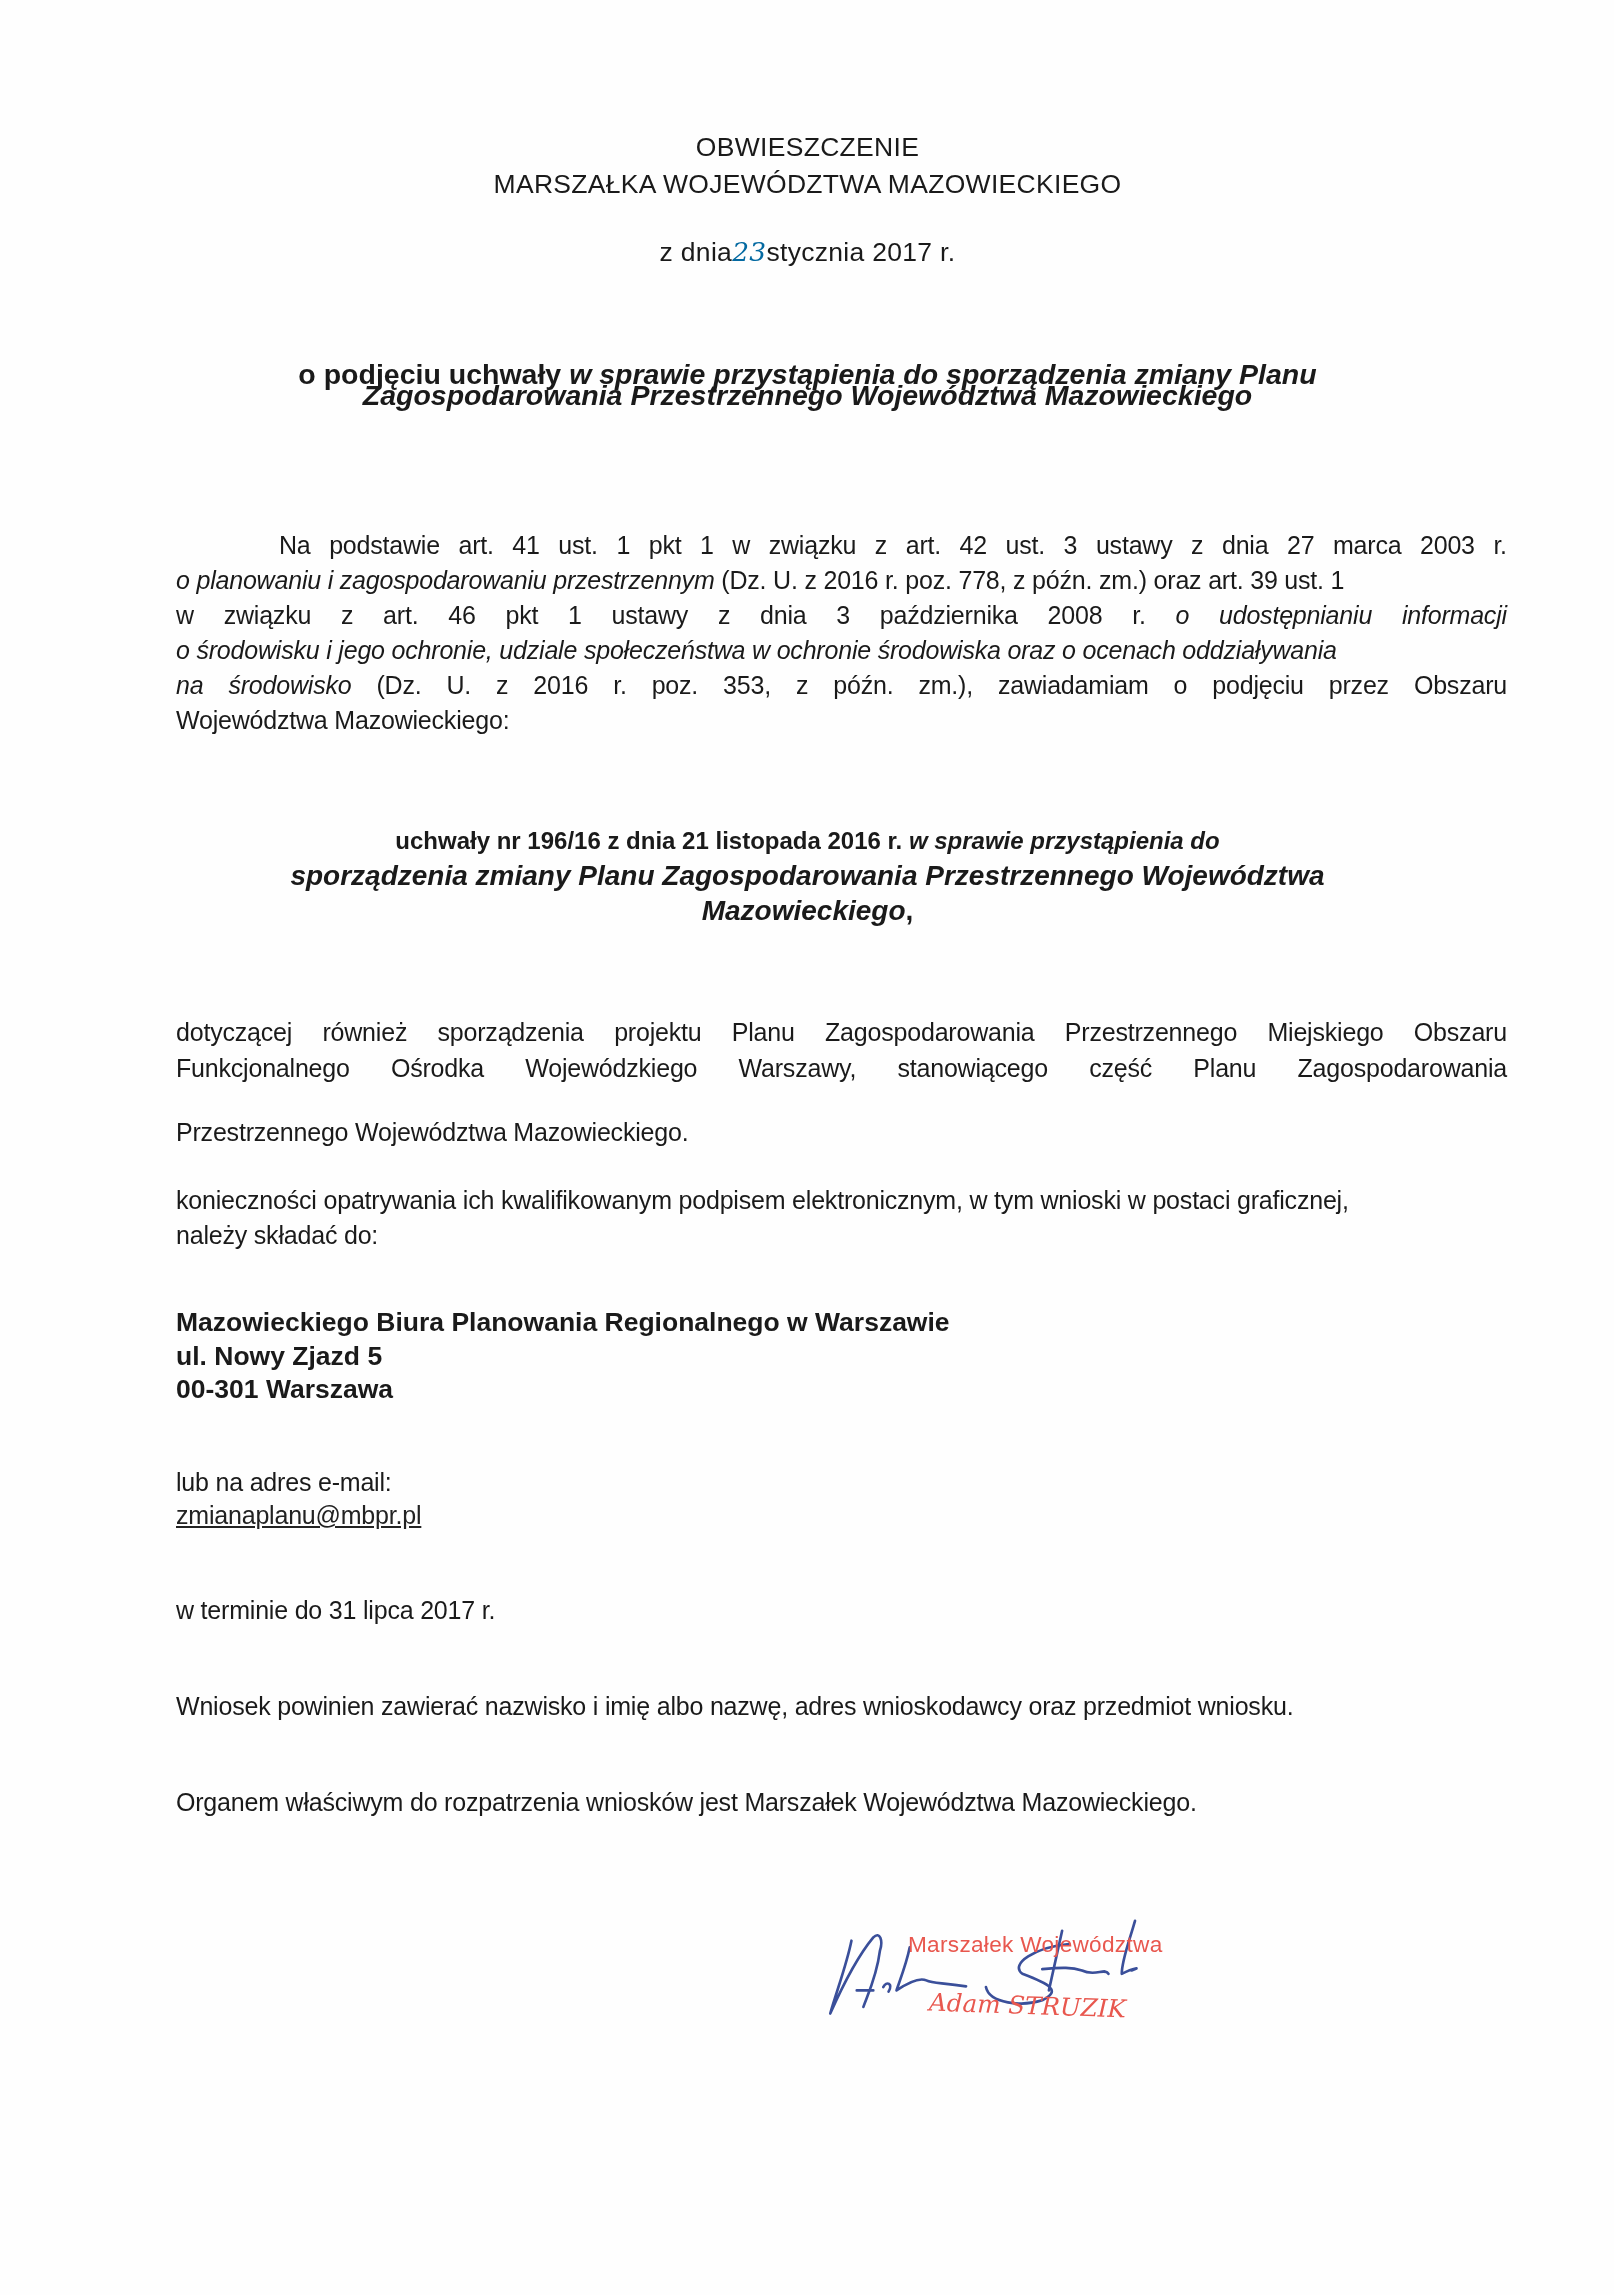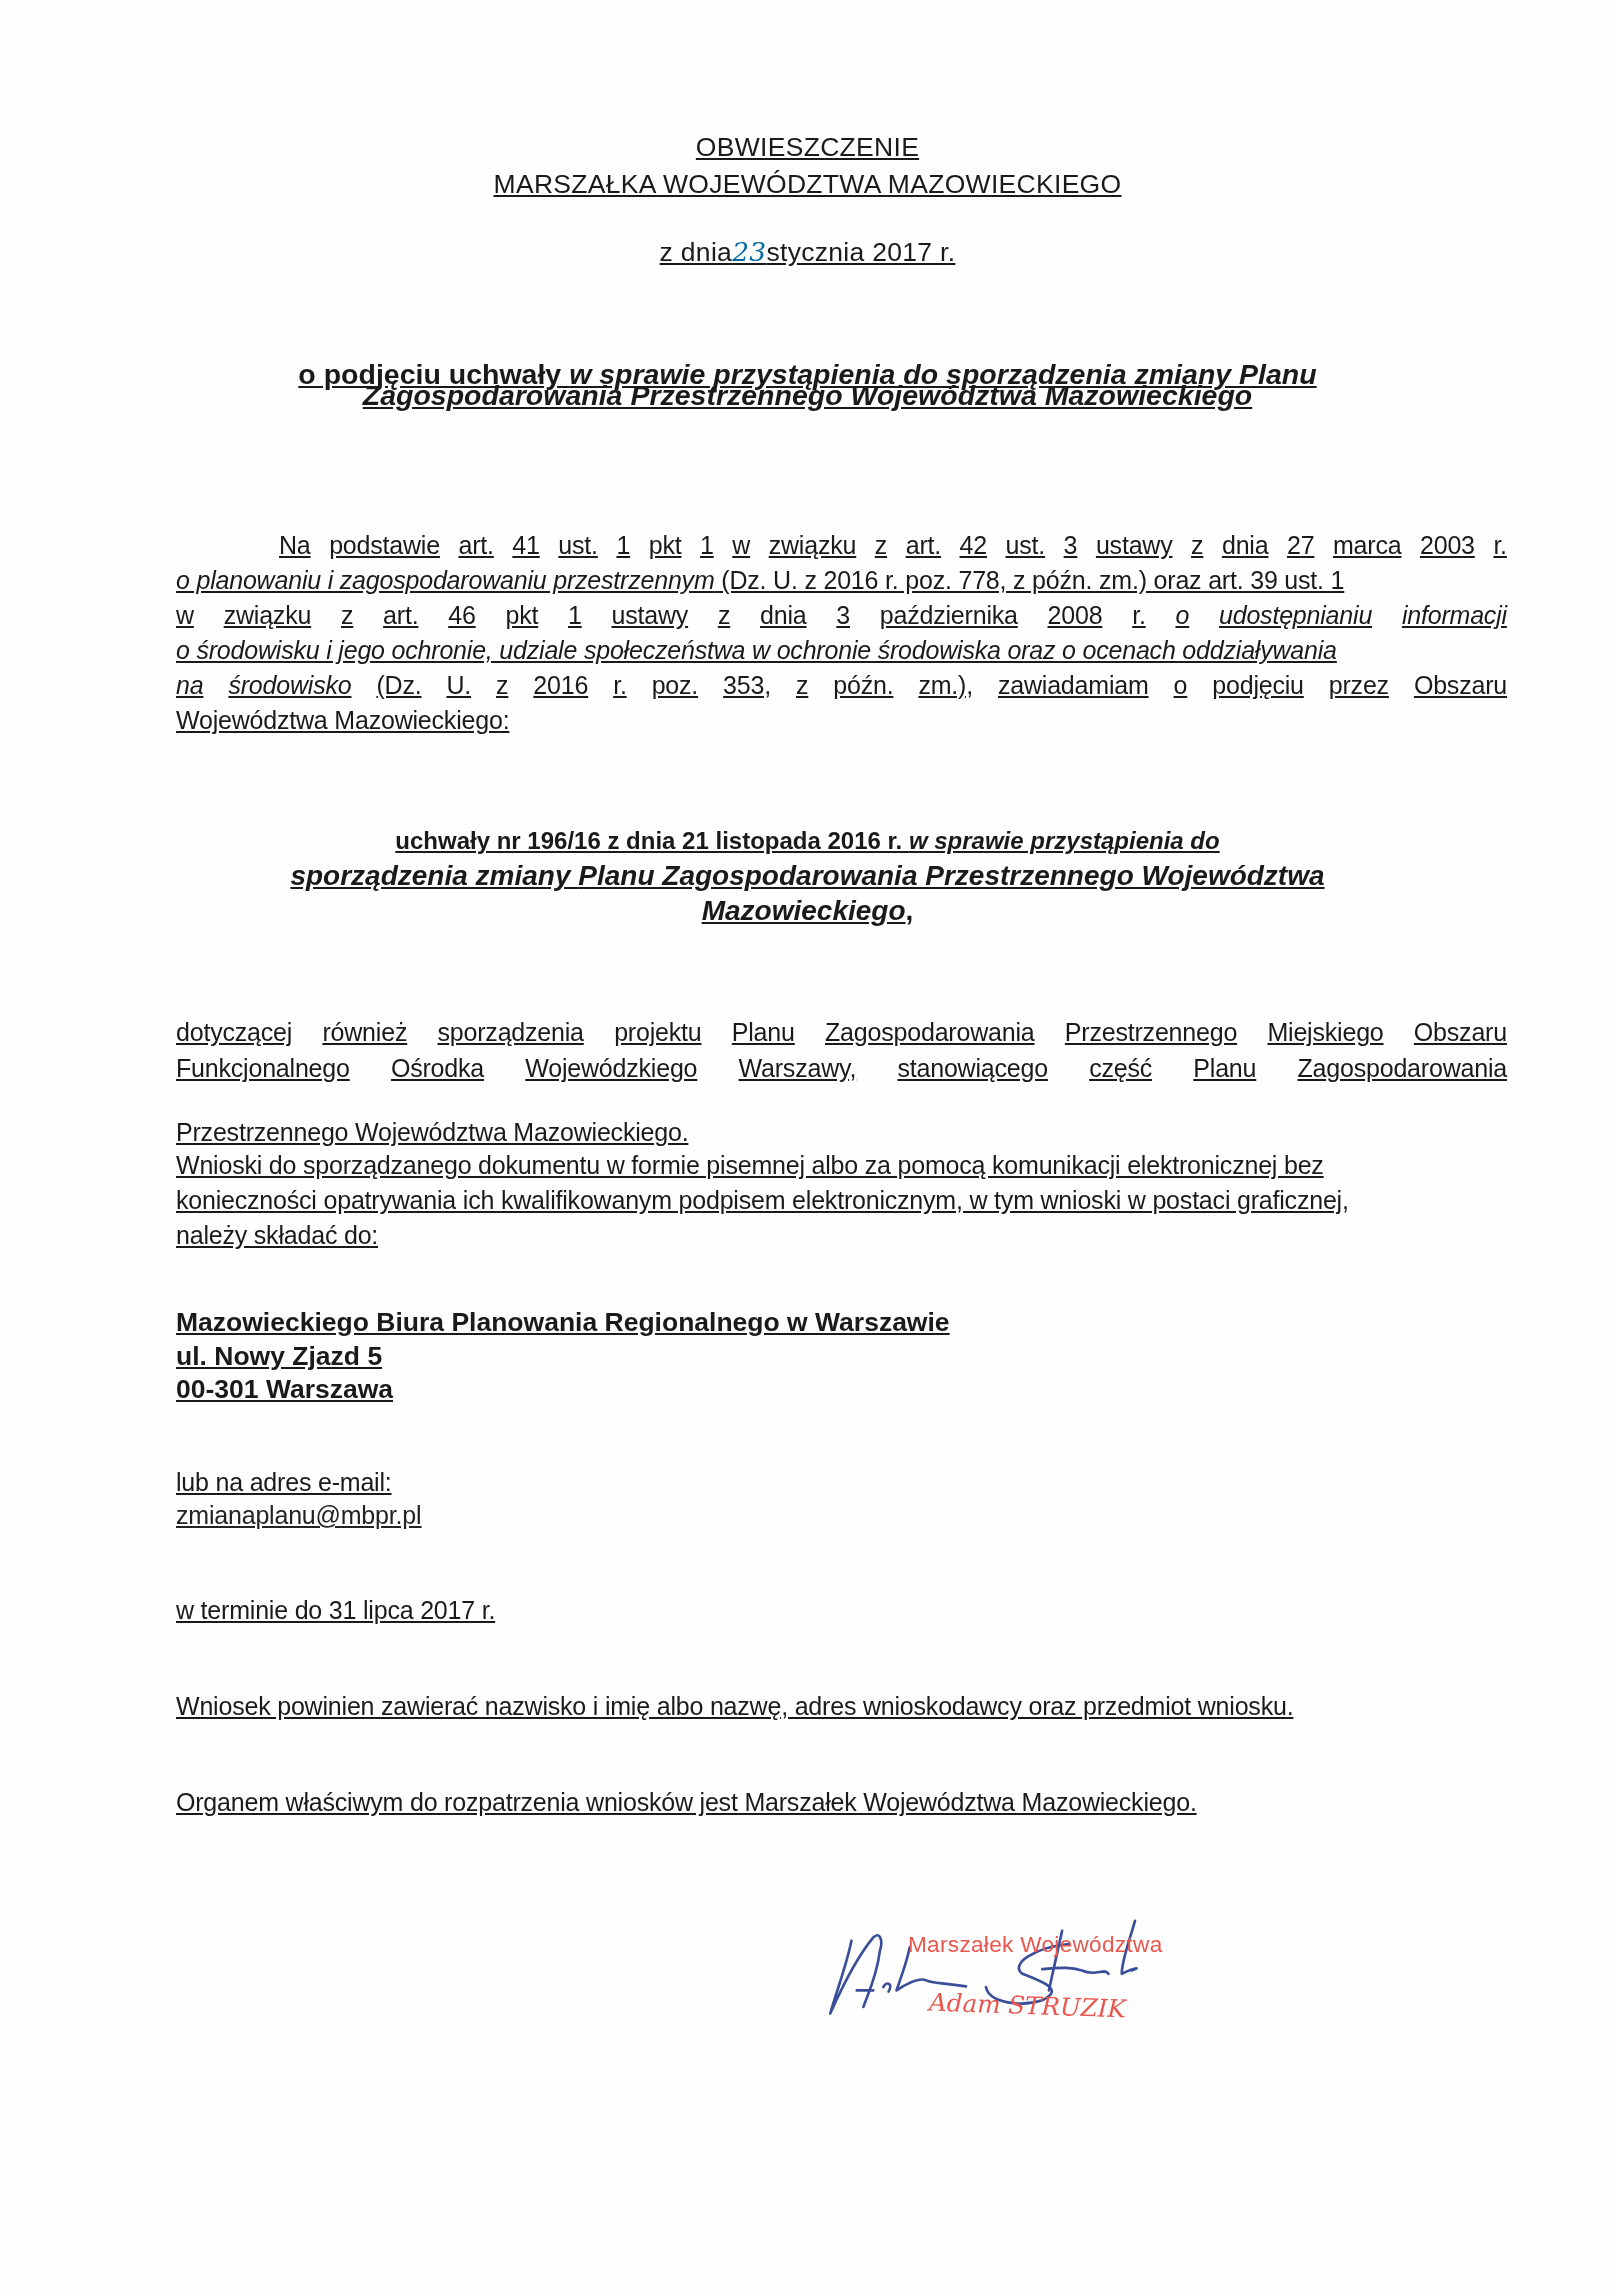--- a/index.html
+++ b/index.html
@@ -1,19 +1,19 @@
 <!DOCTYPE html>
 <html style="font-size:10.6px"><head>
 <meta charset="utf-8">
 <style>
   html, body { margin: 0; padding: 0; background: #ffffff; }
   body { width: 1615px; height: 2295px; position: relative; overflow: hidden;
          font-family: "Liberation Sans", sans-serif; color: #1a1a1a; }
   .page { position: absolute; left: 0; top: 0; width: 1615px; height: 2295px; background: #fefefe; }
-  .line { position: absolute; white-space: nowrap; font-size: 26.5px; line-height: 35px; text-decoration: underline; }
+  .line { position: absolute; white-space: nowrap; font-size: 26.5px; line-height: 35px; }
   .center { left: 0; width: 1615px; text-align: center; }
   .title { font-size: 26.5px; letter-spacing: 0.3px; }
   .bold { font-weight: bold; }
   .it { font-style: italic; }
   .subject { font-size: 28.5px; font-weight: bold; }
   .body-text { font-size: 25px; letter-spacing: -0.2px; }
   .justify { display: flex; justify-content: space-between; }
   .justify span { white-space: pre; }
   .handdate { color: #0369a1; font-family: "DejaVu Serif", serif; font-style: italic; font-size: 26.5px; }
   a.email { color: #222; text-decoration: underline; }
@@ -134,21 +134,20 @@
         <span>Wojewódzkiego</span>
         <span>Warszawy,</span>
         <span>stanowiącego</span>
         <span>część</span>
         <span>Planu</span>
         <span>Zagospodarowania</span>
       </div>
       <div class="line body-text" style="left: 176px; top: 1086px; margin-top: 29px;">Przestrzennego Województwa Mazowieckiego.</div>
     </div>
 
-  <div class="line body-text" style="left:176px; top:1148px; width:1331px;">Wnioski do sporządzanego dokumentu w formie pisemnej albo za pomocą komunikacji elektronicznej bez</div>
   <div class="line body-text" style="left:176px; top:1183px; width:1331px;">konieczności opatrywania ich kwalifikowanym podpisem elektronicznym, w tym wnioski w postaci graficznej,</div>
   <div class="line body-text" style="left:176px; top:1218px;">należy składać do:</div>
 
   <div class="line bold" style="left:176px; top:1305px; font-size:26.5px;">Mazowieckiego Biura Planowania Regionalnego w Warszawie</div>
   <div class="line bold" style="left:176px; top:1339px; font-size:26.5px;">ul. Nowy Zjazd 5</div>
   <div class="line bold" style="left:176px; top:1372px; font-size:26.5px;">00-301 Warszawa</div>
 
   <div class="line body-text" style="left:176px; top:1465px;">lub na adres e-mail:</div>
   <div class="line body-text" style="left:176px; top:1498px;">
     <a class="email" href="#">zmianaplanu@mbpr.pl</a>

